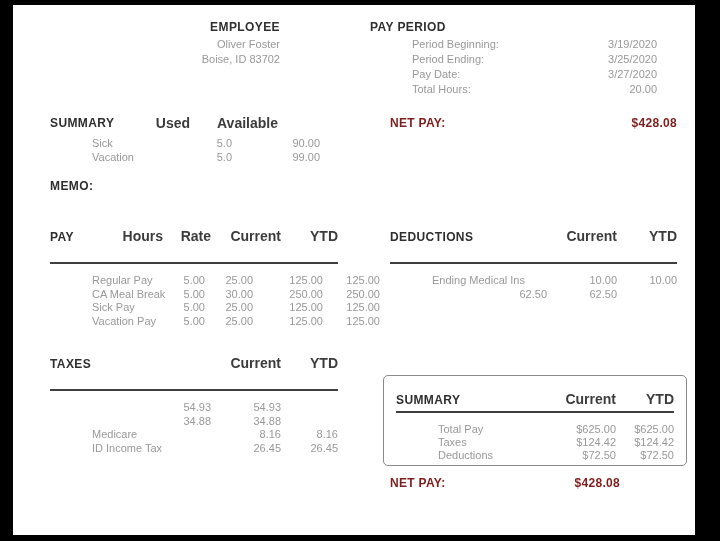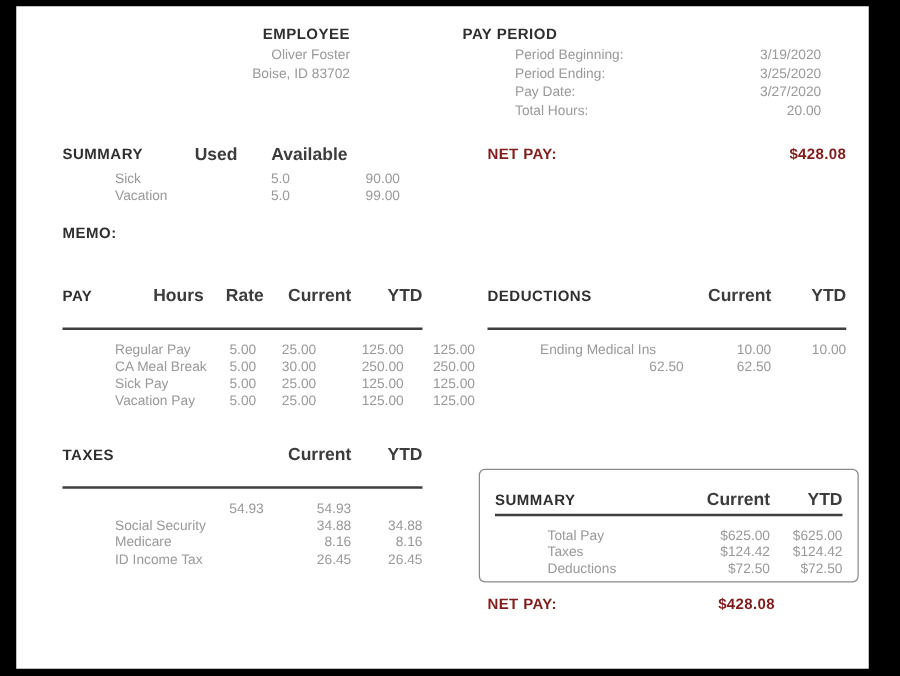--- a/index.html
+++ b/index.html
@@ -181,21 +181,20 @@
       <span class="h" style="margin:0">TAXES</span>
       <span class="colhead num">Current</span>
       <span class="colhead num">YTD</span>
     </div>
     <div class="tbl-rows">
       <div class="tax-grid bodytxt row13">
         <span class="num">54.93</span>
         <span class="num">54.93</span>
       </div>
       <div class="tax-grid bodytxt row13">
-        <span>Social Security</span>
         <span class="num">34.88</span>
         <span class="num">34.88</span>
       </div>
       <div class="tax-grid bodytxt row13">
         <span>Medicare</span>
         <span class="num">8.16</span>
         <span class="num">8.16</span>
       </div>
       <div class="tax-grid bodytxt row13">
         <span>ID Income Tax</span>

